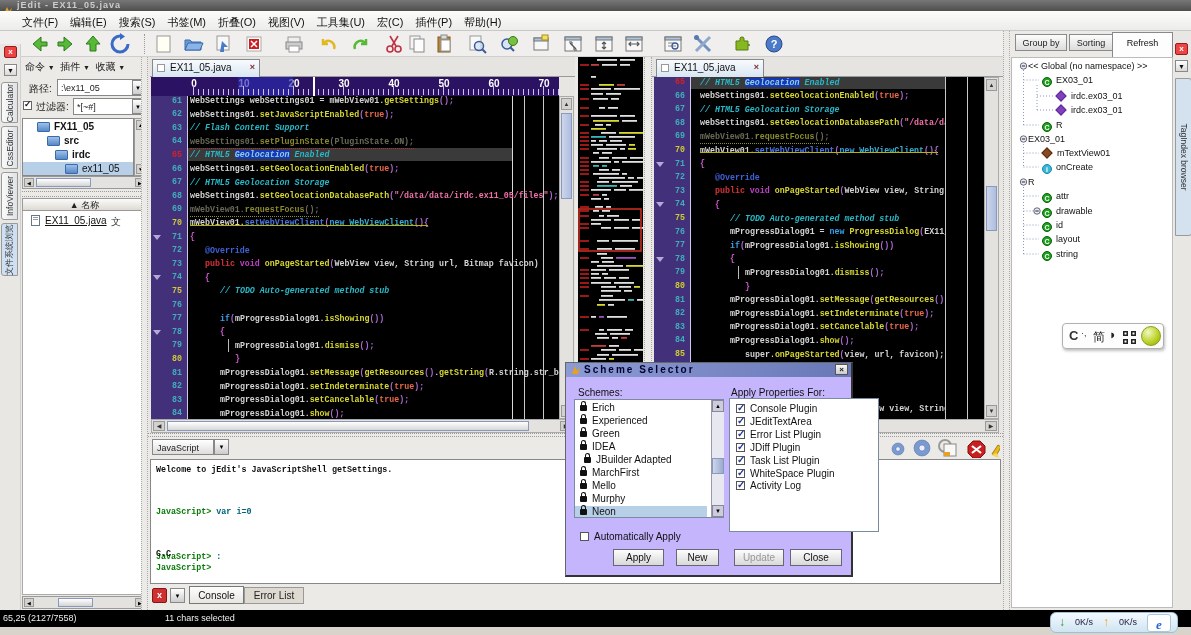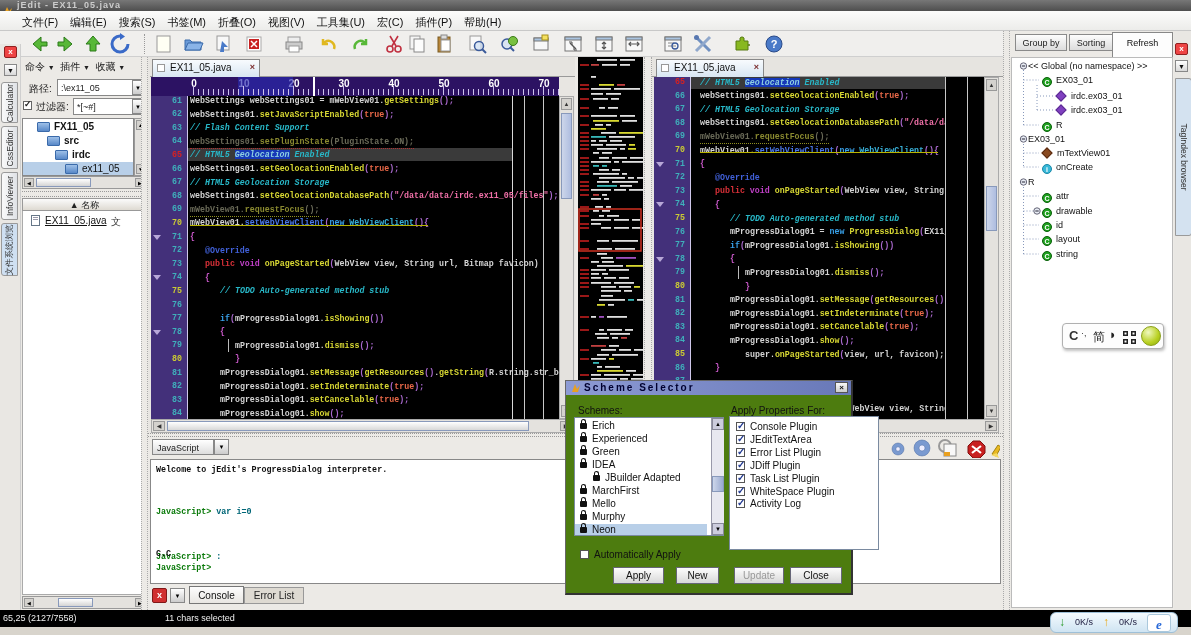--- a/index.html
+++ b/index.html
@@ -739,21 +739,21 @@
 <g>
         <polygon points="85,3 92,3 97,8 97,15 92,20 85,20 80,15 80,8" fill="#c82020" stroke="#801010"></polygon>
         <path d="M84 8 l9 7 M93 8 l-9 7" stroke="#fff" stroke-width="2.2"></path>
       </g>
 <g>
         <path d="M104 16 l6 -9 3 2 -5 9z" fill="#e8b820" stroke="#a08010"></path>
         <path d="M103 17 l8 3 -2 -5z" fill="#f4d860"></path>
       </g>
 </svg>
     <div class="abs" style="left:2px;top:26px;width:851px;height:125px;background:#fff;border:1px solid #888;overflow:hidden;font-family:'Liberation Mono',monospace;font-size:8.4px;font-weight:bold;color:#111;">
-      <div style="position:absolute;left:5px;top:5px;white-space:pre;"><span style="color:#111">Welcome to jEdit's ProgressDialog interpreter.</span></div>
+      <div style="position:absolute;left:5px;top:5px;white-space:pre;"><span style="color:#111">Welcome to jEdit's JavaScriptShell getSettings.</span></div>
       <div style="position:absolute;left:5px;top:47px;white-space:pre;"><span style="color:#0a7a0a">JavaScript&gt; </span><span style="color:#067">var i=0</span></div>
       <div style="position:absolute;left:5px;top:92px;white-space:pre;"><span style="color:#0a7a0a">JavaScript&gt; </span><span style="color:#067">:</span></div>
       <div style="position:absolute;left:5px;top:89px;white-space:pre;"><span style="color:#111">C.C</span></div>
       <div style="position:absolute;left:5px;top:103px;white-space:pre;"><span style="color:#0a7a0a">JavaScript&gt;</span></div>
     </div>
     <div class="abs" style="left:4px;top:155px;width:15px;height:15px;background:#d03030;border:1px solid #801818;border-radius:2px;color:#fff;font-size:9px;font-weight:bold;text-align:center;line-height:13px;">x</div>
     <div class="abs" style="left:22px;top:155px;width:15px;height:15px;background:linear-gradient(#fff,#ccc);border:1px solid #888;font-size:6px;text-align:center;line-height:14px;">▼</div>
     <div class="abs" style="left:41px;top:153px;width:55px;height:18px;background:linear-gradient(#fdfdfd,#e8e6e2);border:1px solid #777;font-size:10px;color:#111;text-align:center;line-height:17px;">Console</div>
     <div class="abs" style="left:96px;top:154px;width:60px;height:17px;background:#dedad2;border:1px solid #999;font-size:10px;color:#222;text-align:center;line-height:16px;">Error List</div>
   </div>
@@ -834,36 +834,36 @@
 <div class="abs" style="left:1050px;top:612px;width:128px;height:21px;background:linear-gradient(#f4fafe,#cfe4f2);border:1px solid #9ec0d8;border-radius:6px;z-index:50;">
   <div class="abs" style="left:8px;top:2px;color:#2a9a2a;font-weight:bold;font-size:12px;">↓</div>
   <div class="abs" style="left:24px;top:4px;font-size:9px;color:#224;">0K/s</div>
   <div class="abs" style="left:52px;top:2px;color:#e8a818;font-weight:bold;font-size:12px;">↑</div>
   <div class="abs" style="left:68px;top:4px;font-size:9px;color:#224;">0K/s</div>
   <div class="abs" style="left:96px;top:1px;width:24px;height:18px;background:#fff;border:1px solid #aac8dc;border-radius:3px;text-align:center;">
     <span style="font-size:13px;font-weight:bold;color:#2a6ad8;font-style:italic;font-family:'Liberation Serif',serif;">e</span>
   </div>
 </div>
 
-<div class="abs" style="left:565px;top:380px;width:288px;height:215px;background:#4d7c0f;border:1px solid #666;border-right:2px solid #333;border-bottom:2px solid #333;z-index:40;">
+<div class="abs" style="left:565px;top:362px;width:288px;height:215px;background:#c4b5fd;border:1px solid #666;border-right:2px solid #333;border-bottom:2px solid #333;z-index:40;">
     <div class="abs" style="left:0;top:0;width:100%;height:14px;background:linear-gradient(90deg,#8d9bd4,#6878b8);">
 <svg style="position:absolute;left:5px;top:2px;" width="10" height="10">
         <path d="M1 9 L4 1 L6 6 L9 2 L7 9 Z" fill="#e8a020"></path>
       </svg>
 <span style="position:absolute;left:18px;top:1px;font-size:10px;font-weight:bold;color:#000030;letter-spacing:2px;">Scheme Selector</span>
 <span style="position:absolute;right:3px;top:1px;width:13px;height:11px;background:linear-gradient(#f8f8f8,#ccc);border:1px solid #555;font-size:8px;line-height:10px;text-align:center;color:#111;font-weight:bold;">×</span>
 </div>
     <div class="abs" style="left:12px;top:24px;font-size:10px;color:#111;">Schemes:</div>
     <div class="abs" style="left:165px;top:24px;font-size:10px;color:#111;">Apply Properties For:</div>
     <div class="abs" style="left:8px;top:36px;width:150px;height:119px;background:#fff;border:1px solid #7a8aa0;overflow:hidden;">
       <div style="position:absolute;left:0;top:2.0px;width:132px;height:13px;padding-left:5px;font-size:10px;color:#111;"><span class="lock"></span>Erich</div>
       <div style="position:absolute;left:0;top:15.0px;width:132px;height:13px;padding-left:5px;font-size:10px;color:#111;"><span class="lock"></span>Experienced</div>
       <div style="position:absolute;left:0;top:28.0px;width:132px;height:13px;padding-left:5px;font-size:10px;color:#111;"><span class="lock"></span>Green</div>
       <div style="position:absolute;left:0;top:41.0px;width:132px;height:13px;padding-left:5px;font-size:10px;color:#111;"><span class="lock"></span>IDEA</div>
-      <div style="position:absolute;left:0;top:54.0px;width:132px;height:13px;padding-left:18px;font-size:10px;color:#111;"><span class="lock"></span>JBuilder Adapted</div>
+      <div style="position:absolute;left:0;top:54.0px;width:132px;height:13px;padding-left:9px;font-size:10px;color:#111;"><span class="lock"></span>JBuilder Adapted</div>
       <div style="position:absolute;left:0;top:67.0px;width:132px;height:13px;padding-left:5px;font-size:10px;color:#111;"><span class="lock"></span>MarchFirst</div>
       <div style="position:absolute;left:0;top:80.0px;width:132px;height:13px;padding-left:5px;font-size:10px;color:#111;"><span class="lock"></span>Mello</div>
       <div style="position:absolute;left:0;top:93.0px;width:132px;height:13px;padding-left:5px;font-size:10px;color:#111;"><span class="lock"></span>Murphy</div>
       <div style="position:absolute;left:0;top:106.0px;width:132px;height:13px;background:#b8cfe8;padding-left:5px;font-size:10px;color:#111;"><span class="lock"></span>Neon</div>
     </div>
     <div class="abs" style="left:145px;top:37px;width:13px;height:117px;background:#e8e8f0;border-left:1px solid #99a;">
 <div style="position:absolute;left:0px;top:0px;width:12px;height:12px;background:#ccd;border:1px solid #889;font-size:6px;text-align:center;line-height:11px;">▲</div>
 <div style="position:absolute;left:0px;top:58px;width:12px;height:16px;background:linear-gradient(90deg,#cdd6ea,#9aaad0);border:1px solid #8899bb;"></div>
 <div style="position:absolute;left:0px;bottom:0px;width:12px;height:12px;background:#ccd;border:1px solid #889;font-size:6px;text-align:center;line-height:11px;">▼</div>
 </div>

